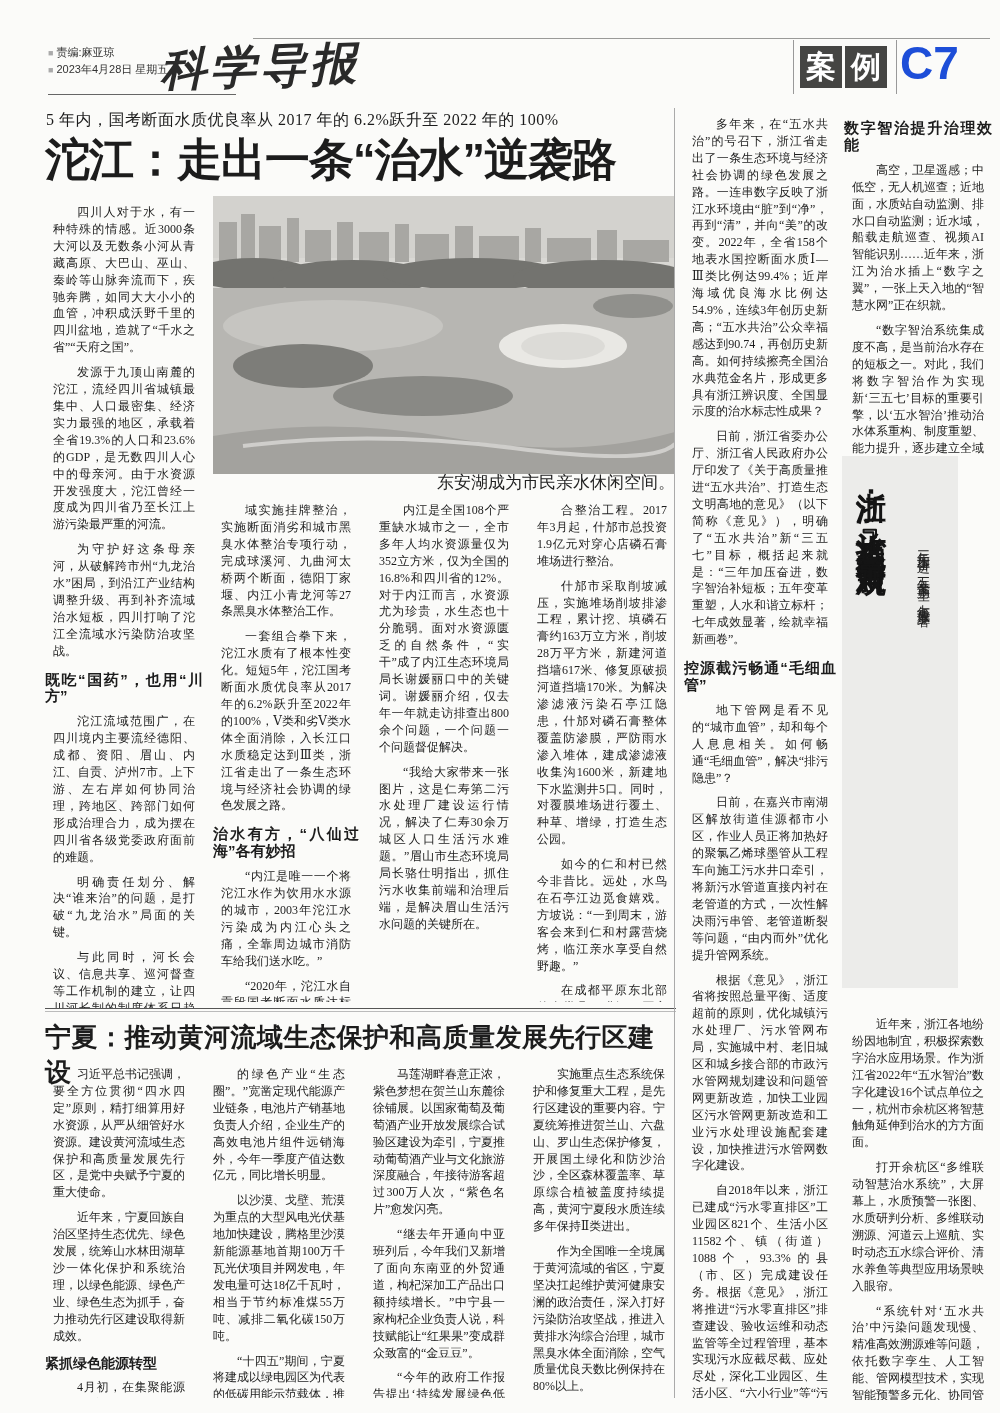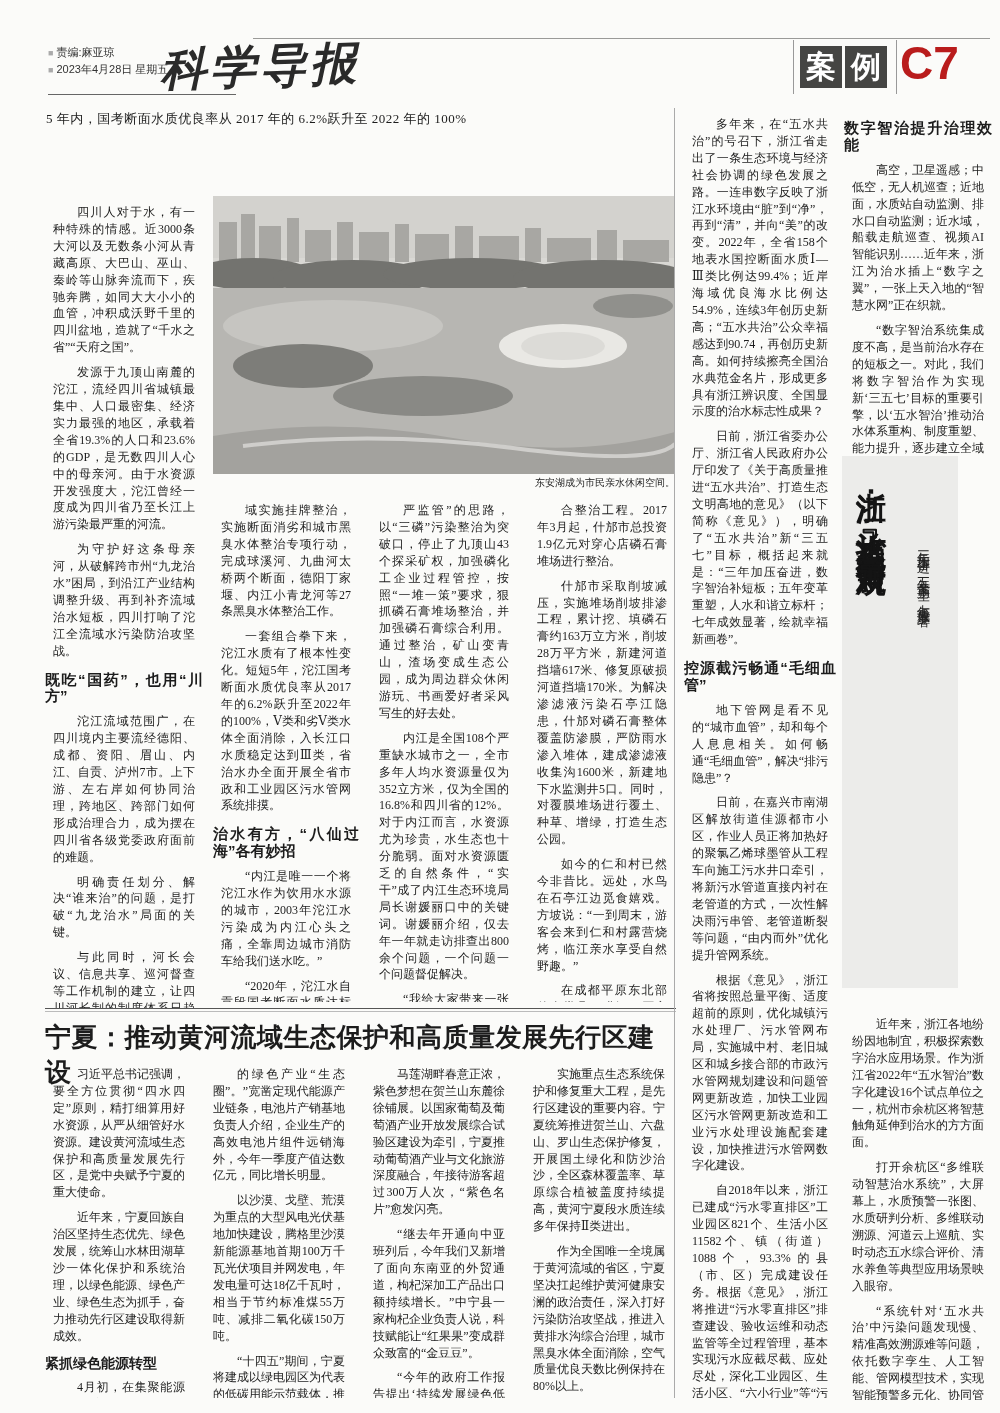--- a/index.html
+++ b/index.html
@@ -13,34 +13,34 @@
   #edit-block .sq{color:#aaa;font-size:9px;margin-right:3px;}
   #masthead{left:160px;top:36px;font-family:"Liberation Serif","DejaVu Serif",serif;
             font-size:46px;font-weight:bold;font-style:italic;letter-spacing:4px;color:#2a2a2a;
             transform:rotate(-2deg);}
   #section-wrap{left:793px;top:40px;height:54px;display:flex;align-items:center;
                 border-left:1px solid #999;border-right:1px solid #999;padding:0 6px;}
   .sec-box{width:42px;height:42px;background:#454543;color:#fff;display:flex;align-items:center;
            justify-content:center;font-family:"Liberation Sans","DejaVu Sans",sans-serif;
            font-size:30px;font-weight:bold;margin-right:3px;}
   #page-no{left:900px;top:36px;font-family:"Liberation Sans","DejaVu Sans",sans-serif;
-           font-size:46px;font-weight:bold;color:#b91c1c;}
-  
-  #a1-kicker{left:46px;top:110px;width:640px;font-size:13px;letter-spacing:.5px;}
+           font-size:46px;font-weight:bold;color:#1d4ed8;}
+  
+  #a1-kicker{left:46px;top:110px;width:640px;font-size:16px;letter-spacing:.5px;}
   #a1-headline{left:45px;top:130px;width:648px;font-family:"Liberation Sans","DejaVu Sans",sans-serif;
                font-size:45px;font-weight:bold;letter-spacing:-1px;}
   #a1-body{left:45px;top:196px;width:630px;height:812px;display:flex;gap:10px;}
   .ncol{font-size:12px;line-height:16.9px;text-align:justify;overflow:hidden;}
   .para{margin:8px;text-indent:2em;}
   .sub{font-family:"Liberation Sans","DejaVu Sans",sans-serif;font-size:15px;font-weight:bold;
        margin:12px 0 8px 0;text-indent:0;}
   #a1-col1{width:158px;height:812px;}
   #a1-right{width:462px;display:flex;flex-direction:column;}
   #a1-photo{width:462px;height:278px;background:#cfcecb;}
-  #a1-caption{font-size:10px;text-align:right;line-height:17px;height:18px;color:#222;}
+  #a1-caption{font-size:17px;text-align:right;line-height:17px;height:18px;color:#222;}
   #a1-cols{display:flex;gap:12px;margin-top:2px;height:508px;}
   #a1-cols .ncol{width:146px;height:508px;}
   #a1-rule{left:45px;top:1008px;width:631px;height:2px;border-top:1px solid #555;border-bottom:1px solid #bbb;}
   
   #a2-vrule{left:674px;top:108px;width:1px;height:1290px;background:#aaa;}
   #a2-colA{left:684px;top:108px;width:152px;height:1290px;}
   #a2-colB-top{left:844px;top:108px;width:148px;height:346px;}
   #a2-banner{left:842px;top:456px;width:116px;height:532px;background:#ececea;}
   #a2-banner-title{left:8px;top:12px;height:508px;writing-mode:vertical-rl;
                    font-size:30px;font-weight:bold;letter-spacing:3px;color:#141414;}
@@ -65,20 +65,21 @@
     <div><span class="sq">■</span><span>2023年4月28日 星期五</span></div>
   </div>
   <div class="abs" id="masthead">科学导报</div>
   <div class="abs" id="section-wrap">
     <div class="sec-box">案</div>
     <div class="sec-box">例</div>
   </div>
   <div class="abs" id="page-no">C7</div>
 
   <div class="abs" id="a1-kicker">5 年内，国考断面水质优良率从 2017 年的 6.2%跃升至 2022 年的 100%</div>
+  <div class="abs" id="a1-headline">沱江：走出一条“治水”逆袭路</div>
 
   <div class="abs" id="a1-body">
     <div class="ncol" id="a1-col1">
         <p class="para">四川人对于水，有一种特殊的情感。近3000条大河以及无数条小河从青藏高原、大巴山、巫山、秦岭等山脉奔流而下，疾驰奔腾，如同大大小小的血管，冲积成沃野千里的四川盆地，造就了“千水之省”“天府之国”。</p>
         <p class="para">发源于九顶山南麓的沱江，流经四川省城镇最集中、人口最密集、经济实力最强的地区，承载着全省19.3%的人口和23.6%的GDP，是无数四川人心中的母亲河。由于水资源开发强度大，沱江曾经一度成为四川省乃至长江上游污染最严重的河流。</p>
         <p class="para">为守护好这条母亲河，从破解跨市州“九龙治水”困局，到沿江产业结构调整升级、再到补齐流域治水短板，四川打响了沱江全流域水污染防治攻坚战。</p>
         <h4 class="sub">既吃“国药”，也用“川方”</h4>
         <p class="para">沱江流域范围广，在四川境内主要流经德阳、成都、资阳、眉山、内江、自贡、泸州7市。上下游、左右岸如何协同治理，跨地区、跨部门如何形成治理合力，成为摆在四川省各级党委政府面前的难题。</p>
         <p class="para">明确责任划分、解决“谁来治”的问题，是打破“九龙治水”局面的关键。</p>
         <p class="para">与此同时，河长会议、信息共享、巡河督查等工作机制的建立，让四川河长制的制度体系日趋完善。各地各级河长巡河巡湖20余万次，查找整改河湖问题40余万个，实现河湖管护任务落地见效。</p>
@@ -117,28 +118,27 @@
         <ellipse cx="350" cy="150" rx="64" ry="22" fill="#e9e8e4"></ellipse>
         <ellipse cx="350" cy="150" rx="42" ry="14" fill="#dcdbd7"></ellipse>
         <path d="M0,240 Q120,220 240,242 T462,236 L462,278 L0,278 Z" fill="#a3a29e"></path>
         <path d="M30,250 Q160,234 300,252 T462,248" stroke="#cfcecb" stroke-width="4" fill="none"></path>
         <ellipse cx="420" cy="110" rx="40" ry="12" fill="#90908c"></ellipse>
       </svg>
       <div id="a1-caption">东安湖成为市民亲水休闲空间。</div>
       <div id="a1-cols">
         <div class="ncol">
             <p class="para">域实施挂牌整治，实施断面消劣和城市黑臭水体整治专项行动，完成球溪河、九曲河太桥两个断面，德阳丁家堰、内江小青龙河等27条黑臭水体整治工作。</p>
-            <p class="para">一套组合拳下来，沱江水质有了根本性变化。短短5年，沱江国考断面水质优良率从2017年的6.2%跃升至2022年的100%，Ⅴ类和劣Ⅴ类水体全面消除，入长江口水质稳定达到Ⅲ类，省治水办全面开展全省市政和工业园区污水管网系统排摸。</p>
+            <p class="para">一套组合拳下来，沱江水质有了根本性变化。短短5年，沱江国考断面水质优良率从2017年的6.2%跃升至2022年的100%，Ⅴ类和劣Ⅴ类水体全面消除，入长江口水质稳定达到Ⅲ类，浙江省走出了一条生态环境与经济社会协调的绿色发展之路。</p>
             <h4 class="sub">治水有方，“八仙过海”各有妙招</h4>
             <p class="para">“内江是唯一一个将沱江水作为饮用水水源的城市，2003年沱江水污染成为内江心头之痛，全靠周边城市消防车给我们送水吃。”</p>
             <p class="para">“2020年，沱江水自贡段国考断面水质达标率才刚刚过半，可想而知我们的压力有多大。”</p>
             <p class="para">“我从事环保工作20多年了，看着沱江水变清就是这几年的事情，水质如今清澈如蓝宝石一般。”</p>
           </div>
         <div class="ncol">
-            <p class="para">严监管”的思路，以“三磷”污染整治为突破口，停止了九顶山43个探采矿权，加强磷化工企业过程管控，按照“一堆一策”要求，狠抓磷石膏堆场整治，并加强磷石膏综合利用。通过整治，矿山变青山，渣场变成生态公园，成为周边群众休闲游玩、书画爱好者采风写生的好去处。</p>
             <p class="para">内江是全国108个严重缺水城市之一，全市多年人均水资源量仅为352立方米，仅为全国的16.8%和四川省的12%。对于内江而言，水资源尤为珍贵，水生态也十分脆弱。面对水资源匮乏的自然条件，“实干”成了内江生态环境局局长谢媛丽口中的关键词。谢媛丽介绍，仅去年一年就走访排查出800余个问题，一个问题一个问题督促解决。</p>
             <p class="para">“我给大家带来一张图片，这是仁寿第二污水处理厂建设运行情况，解决了仁寿30余万城区人口生活污水难题。”眉山市生态环境局局长骆仕明指出，抓住污水收集前端和治理后端，是解决眉山生活污水问题的关键所在。</p>
           </div>
         <div class="ncol">
             <p class="para">合整治工程。2017年3月起，什邡市总投资1.9亿元对穿心店磷石膏堆场进行整治。</p>
             <p class="para">什邡市采取削坡减压，实施堆场削坡排渗工程，累计挖、填磷石膏约163万立方米，削坡28万平方米，新建河道挡墙617米、修复原破损河道挡墙170米。为解决渗滤液污染石亭江隐患，什邡对磷石膏整体覆盖防渗膜，严防雨水渗入堆体，建成渗滤液收集沟1600米，新建地下水监测井5口。同时，对覆膜堆场进行覆土、种草、增绿，打造生态公园。</p>
             <p class="para">如今的仁和村已然今非昔比。远处，水鸟在石亭江边觅食嬉戏。方坡说：“一到周末，游客会来到仁和村露营烧烤，临江亲水享受自然野趣。”</p>
             <p class="para">在成都平原东北部的金堂县，毗河、石亭江等支流汇入沱江，共同南下。东安湖作为毗河的来源之一，是沱江流域成都段治水重点。</p>
             <p class="para">“现在的水质确实不同以前，水里有鱼了，周边风景也变美了。”在东安湖湿地公园里，不少市民带着孩子散步游玩。从岸边看，能清楚地看见小鱼在湖中穿梭嬉戏。</p>
           </div>

